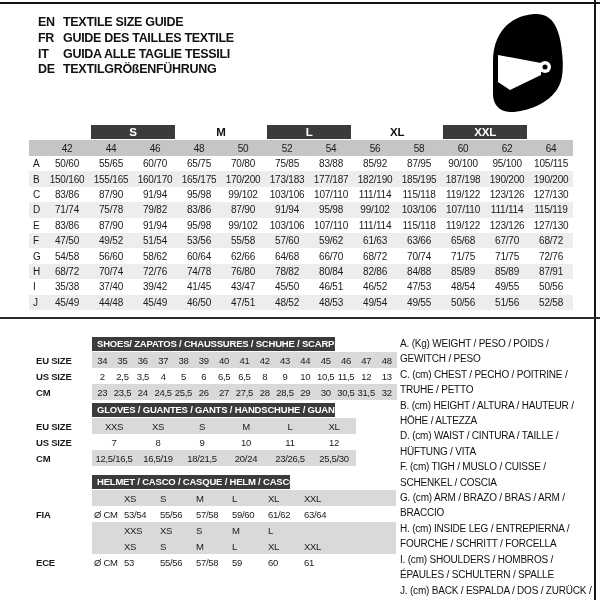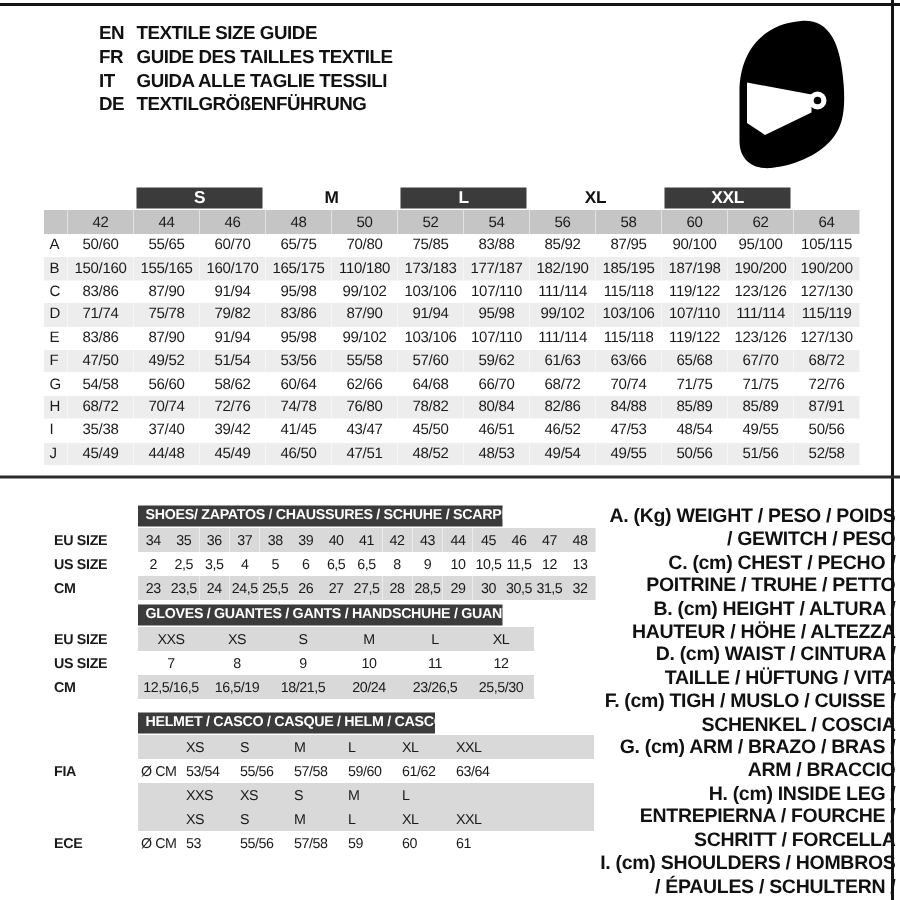--- a/index.html
+++ b/index.html
@@ -10,21 +10,21 @@
      font-weight:400;color:#1a1a1a;}
 
   
   #top-border{position:absolute;top:2px;left:0;width:600px;height:2px;background:#141414;}
   #right-border{position:absolute;top:0;right:4px;width:2px;height:600px;background:#141414;}
   #divider{position:absolute;top:317px;left:0;width:600px;height:1.5px;background:#2b2b2b;}
 
   
   #langs{position:absolute;left:38px;top:15px;}
   .lang-row{display:flex;font-weight:bold;font-size:12.5px;line-height:15.8px;letter-spacing:-0.3px;}
-  .lang-code{width:25px;margin-left:28px;}
+  .lang-code{width:25px;}
 
   
   #helmet-logo{position:absolute;left:488px;top:13px;width:78px;height:100px;}
 
   
   #main-table{position:absolute;left:29px;top:124px;width:544px;}
   #main-table td{font-size:10px;letter-spacing:-0.2px;}
   .group-row td{height:16px;}
   .gbar{height:14px;line-height:14px;margin:0 2px;font-size:11.5px;font-weight:bold;color:#111;text-align:center;}
   .gbar.dark{background:#3b3b3b;color:#fff;}
@@ -42,21 +42,21 @@
   .bar-row td{height:16px;}
   .subbar{background:#3b3b3b;color:#fff;font-weight:bold;font-size:9.5px;text-align:left;
           padding-left:5px;height:14px;line-height:14px;letter-spacing:-0.2px;overflow:hidden;white-space:nowrap;}
   #shoes-table{left:35px;top:336px;width:362px;}
   #gloves-table{left:35px;top:402px;width:321px;}
   #helmet-table{left:35px;top:474px;width:361px;}
   #helmet-table td.hl{text-align:left;padding-left:2px;}
 
   
   #legend{position:absolute;left:400px;top:336px;width:197px;}
-  .legend-item{font-size:13px;font-weight:bold;line-height:15.4px;letter-spacing:-0.2px;color:#111;text-align:right;}
+  .legend-item{font-size:10px;font-weight:normal;line-height:15.4px;letter-spacing:-0.2px;color:#111;}
 </style>
 </head>
 <body>
 
 <div id="top-border"></div>
 <div id="right-border"></div>
 <div id="divider"></div>
 
 <div id="langs">
     <div class="lang-row">
@@ -149,21 +149,21 @@
         <td>90/100</td>
         <td>95/100</td>
         <td>105/115</td>
       </tr>
       <tr class="data-row stripe">
         <td class="letter-cell">B</td>
         <td>150/160</td>
         <td>155/165</td>
         <td>160/170</td>
         <td>165/175</td>
-        <td>110/180</td>
+        <td>170/200</td>
         <td>173/183</td>
         <td>177/187</td>
         <td>182/190</td>
         <td>185/195</td>
         <td>187/198</td>
         <td>190/200</td>
         <td>190/200</td>
       </tr>
       <tr class="data-row">
         <td class="letter-cell">C</td>

